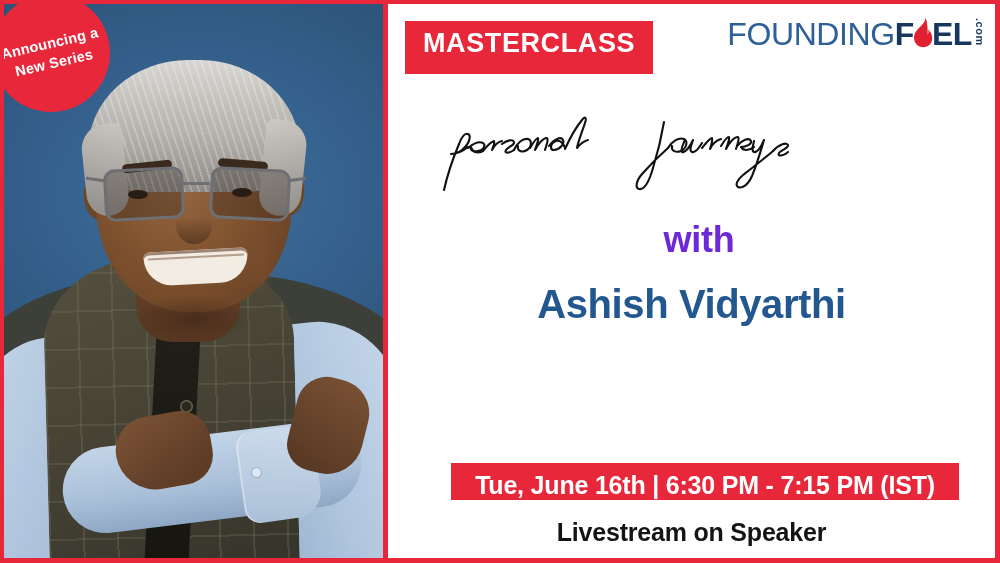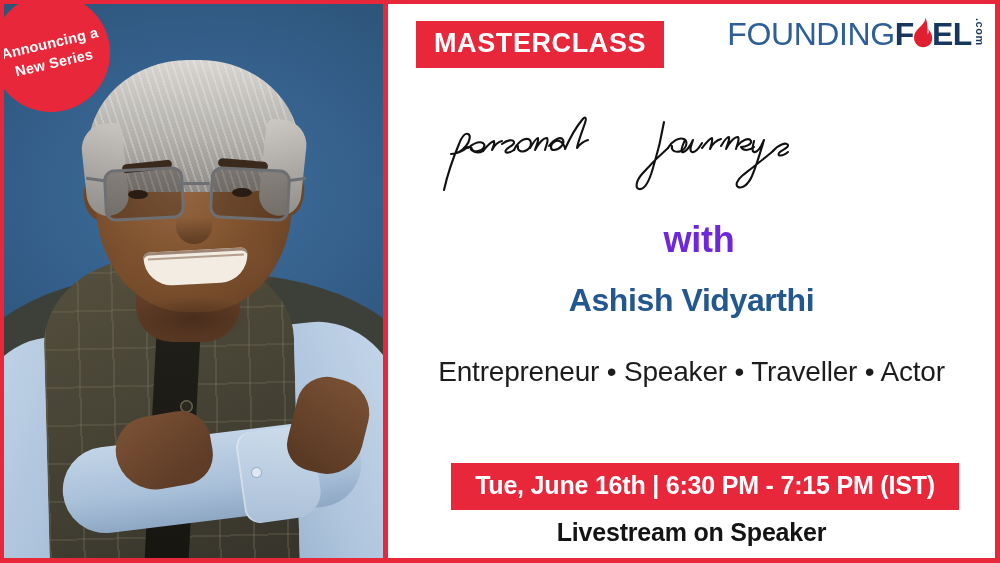--- a/index.html
+++ b/index.html
@@ -299,27 +299,27 @@
   
   .content {
     position: absolute;
     left: 384px; top: 0;
     width: 607px; height: 554px;
     background: #ffffff;
   }
 
   .masterclass-tag {
     position: absolute;
-    left: 28px; top: 17px;
+    left: 17px; top: 17px;
     background: #E8273A;
     color: #ffffff;
     font-size: 27px;
     font-weight: bold;
     letter-spacing: 0.6px;
-    padding: 7px 18px 9px 18px;
+    padding: 7px 18px 15px 18px;
   }
 
   
   .logo {
     position: absolute;
     right: 10px; top: 13px;
     display: flex;
     align-items: flex-start;
     height: 42px;
     margin-left: 15px;
@@ -375,21 +375,21 @@
     font-size: 36px;
     font-weight: bold;
     color: #6d28d9;
     letter-spacing: -0.3px;
   }
   .name-line {
     position: absolute;
     left: 0; top: 278px;
     width: 607px;
     text-align: center;
-    font-size: 32px;
+    font-size: 40px;
     font-weight: bold;
     color: #23578F;
     letter-spacing: -0.4px;
   }
   .roles-line {
     position: absolute;
     left: 0; top: 352px;
     width: 607px;
     text-align: center;
     font-size: 28px;
@@ -401,21 +401,21 @@
   .datetime-bar {
     position: absolute;
     left: 63px; top: 459px;
     width: 508px;
     background: #E8273A;
     color: #ffffff;
     text-align: center;
     font-size: 25px;
     font-weight: bold;
     letter-spacing: -0.2px;
-    padding: 8px 0 10px 0;
+    padding: 8px 0 0 0;
     box-sizing: border-box;
   }
   .stream-line {
     position: absolute;
     left: 0; top: 514px;
     width: 607px;
     text-align: center;
     font-size: 25px;
     font-weight: bold;
     color: #141414;
@@ -534,19 +534,18 @@
 
           <path d="M322 41 C321 46 319 51 322 52 C325 53 329 47 332 40 C329 50 325 64 320 76 C316 85 310 89 306 87 C303 85 305 80 311 75 C320 68 333 58 341 51"></path>
 
           <path d="M341 51 C347 44 355 42 356 45 C357 48 349 50 347 53 C345 56 350 57 356 52"></path>
         </g>
       </svg>
     </div>
 
     <div class="with-line">with</div>
     <div class="name-line">Ashish Vidyarthi</div>
-    <div class="roles-line">Entrepreneur • Speaker • Traveller • Actor</div>
 
     <div class="datetime-bar">Tue, June 16th  |  6:30 PM  - 7:15 PM (IST)</div>
     <div class="stream-line">Livestream on Speaker</div>
   </div>
 
 </div>
 
 </body></html>

